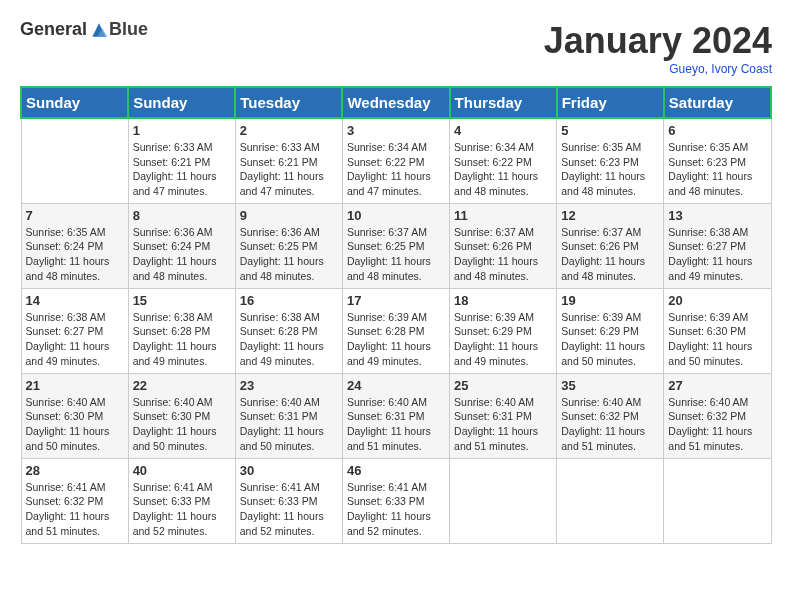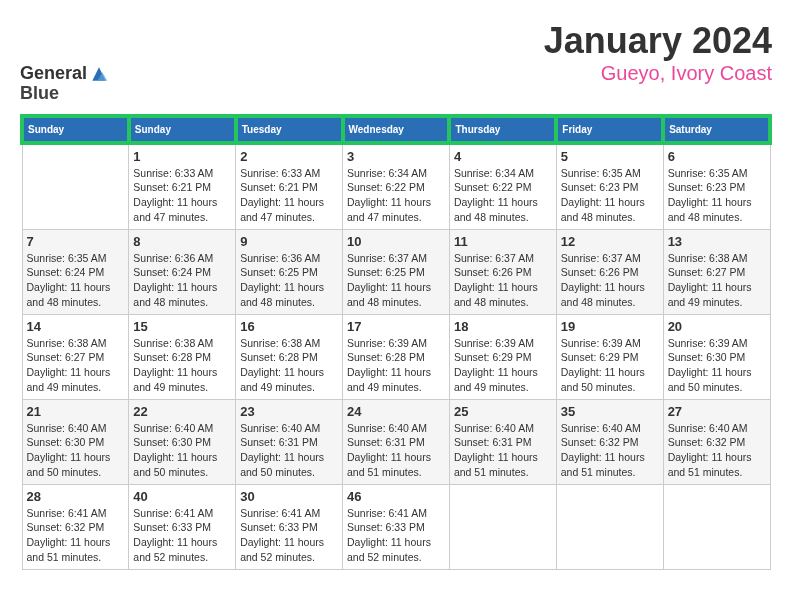--- a/index.html
+++ b/index.html
@@ -15,23 +15,21 @@
       justify-content: space-between;
       align-items: flex-start;
       margin-bottom: 10px;
     }
     .logo {
       display: flex;
       align-items: center;
     }
     .logo-text {
       display: flex;
-      flex-direction: column;
       line-height: 1.1;
-      margin-top: 44px;
     }
     .logo-general {
       font-size: 18px;
       font-weight: bold;
       color: #333;
     }
     .logo-blue {
       font-size: 18px;
       font-weight: bold;
       color: #404040;
@@ -43,36 +41,36 @@
     }
     .title-block {
       text-align: right;
     }
     .month-year {
       font-size: 36px;
       font-weight: bold;
       color: #333;
     }
     .location {
-      font-size: 20px;
-      color: #ec4899;
+      font-size: 12px;
+      color: #1d4ed8;
     }
     table {
       width: 100%;
       border-collapse: collapse;
       font-size: 11px;
     }
     th {
       background-color: #2a6eb5;
       color: #fff;
       padding: 6px 4px;
       text-align: left;
-      font-size: 10px;
-      font-weight: bold;
-      border: 4px solid #22c55e;
+      font-size: 15px;
+      font-weight: bold;
+      border: 2px solid #22c55e;
     }
     td {
       border: 1px solid #ccc;
       vertical-align: top;
       padding: 4px;
       height: 85px;
       width: 107px;
     }
     .day-number {
       font-weight: bold;

